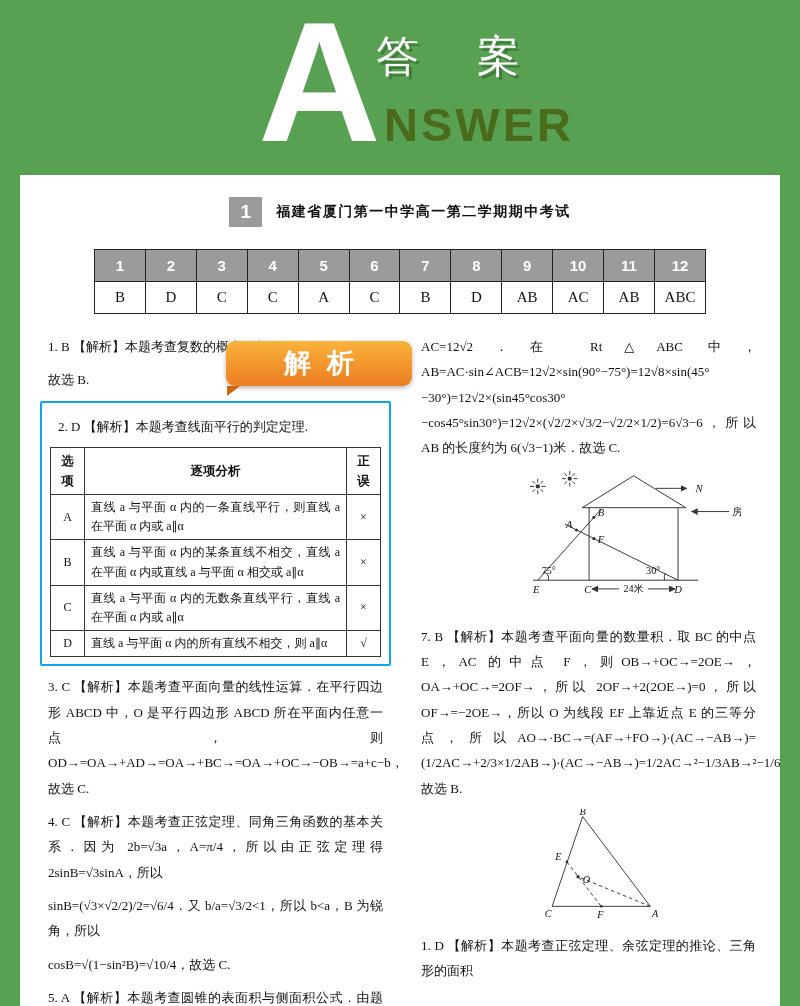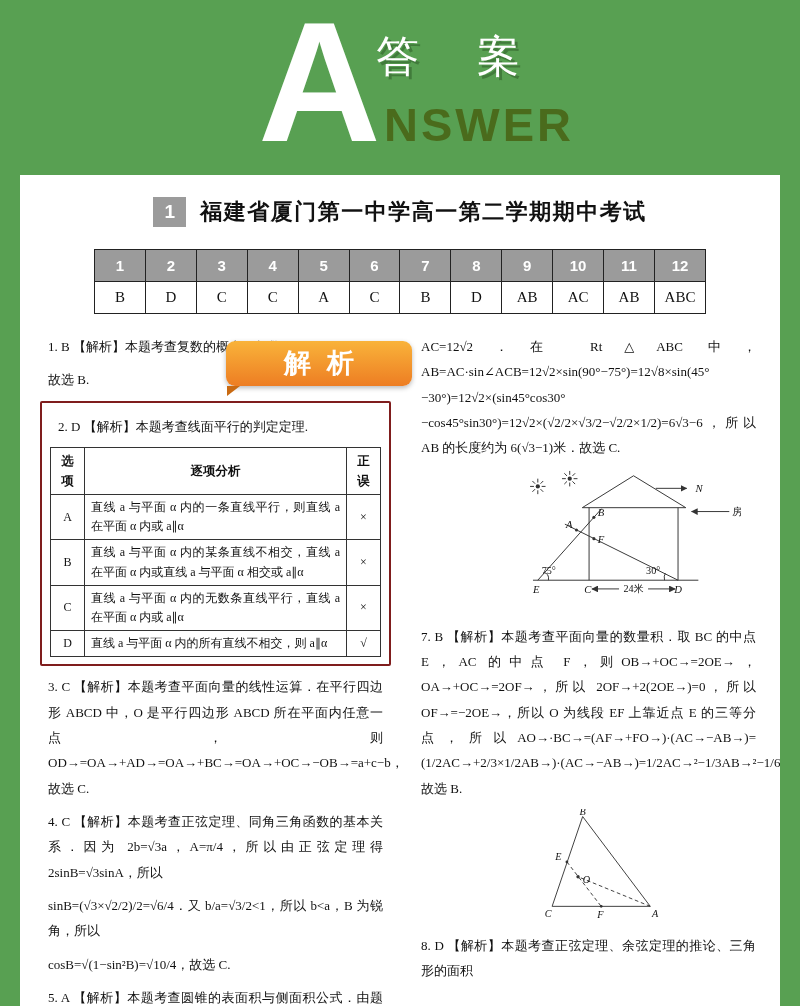--- a/index.html
+++ b/index.html
@@ -37,32 +37,32 @@
     position: absolute; left: 20px; top: 175px;
     width: 760px; height: 831px;
     background: #fff; padding: 18px 16px 0; overflow: hidden;
   }
 
   .exam-header { display: flex; justify-content: center; align-items: center; gap: 14px; margin-top: 4px; }
   .exam-num {
     background: #9b9b9b; color: #fff; width: 33px; height: 30px;
     font: bold 19px/30px "Liberation Sans", sans-serif; text-align: center;
   }
-  .exam-title { font-size: 22px; font-weight: bold; letter-spacing: 1.5px; }
+  .exam-title { font-size: 14px; font-weight: bold; letter-spacing: 1.5px; }
 
   .answer-table { border-collapse: collapse; margin: 22px auto 0; table-layout: fixed; width: 612px; }
   .answer-table td { border: 1px solid #222; text-align: center; height: 32px; font-size: 15px; }
   .answer-table .num-row td { background: #9b9b9b; color: #fff; font-weight: bold; font-family: "Liberation Sans", sans-serif; }
   .answer-table .ans-row td { color: #111; }
 
   .cols { display: flex; gap: 22px; margin-top: 12px; padding: 0 4px; }
   .col { width: 351px; font-size: 13px; line-height: 1.95; text-align: justify; }
   .para { margin: 8px; }
 
-  .red-box { border: 2px solid #7f1d1d; border-radius: 2px; padding: 3px 8px 5px; margin: 2px 0 4px; }
+  .red-box { border: 2px solid #0ea5e9; border-radius: 2px; padding: 3px 8px 5px; margin: 2px 0 4px; }
 
   .analysis-table { border-collapse: collapse; width: 100%; margin: 3px 0 2px; font-size: 12px; line-height: 1.6; font-family: Liberation Serif, serif; }
   .analysis-table th, .analysis-table td { border: 1px solid #333; padding: 3px 6px; }
   .analysis-table th { font-weight: bold; text-align: center; font-size: 12.5px; }
   .analysis-table td.c { text-align: center; width: 34px; }
 
   
   .badge {
     position: absolute; left: 206px; top: 166px;
     width: 186px; height: 45px;
@@ -251,16 +251,16 @@
         <g class="pt-label">
           <text x="45" y="6" text-anchor="middle">B</text>
           <text x="22" y="55" text-anchor="end">E</text>
           <text x="45" y="80">O</text>
           <text x="4" y="117">C</text>
           <text x="64" y="118" text-anchor="middle">F</text>
           <text x="120" y="117">A</text>
         </g>
       </svg>
 
-      <p class="para">8. D 【解析】本题考查正弦定理、余弦定理的推论、三角形的面积</p>
+      <p class="para">1. D 【解析】本题考查正弦定理、余弦定理的推论、三角形的面积</p>
     </section>
   </div>
 </main>
 
 </body></html>

